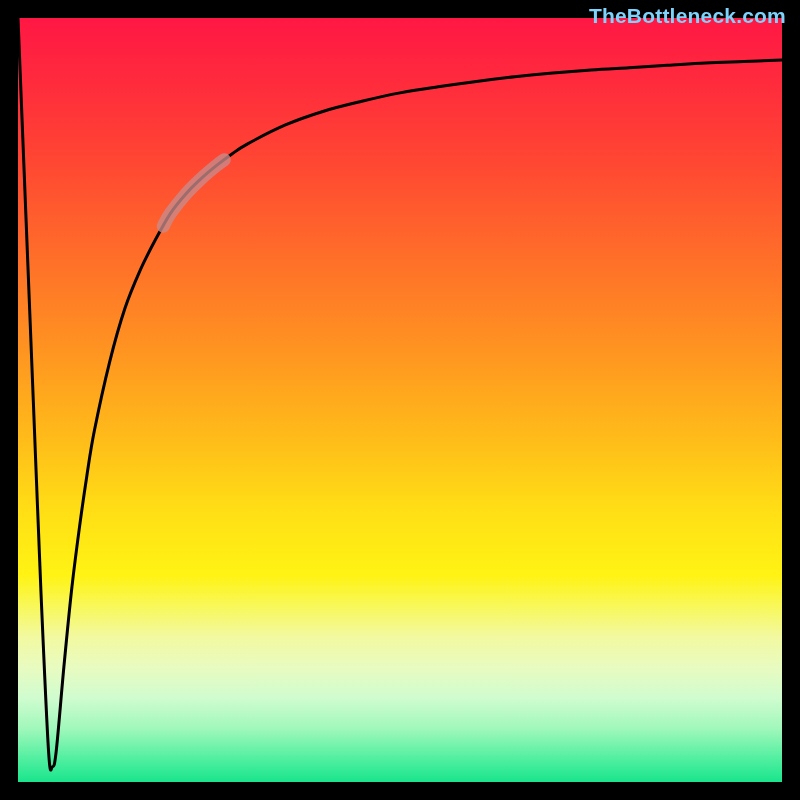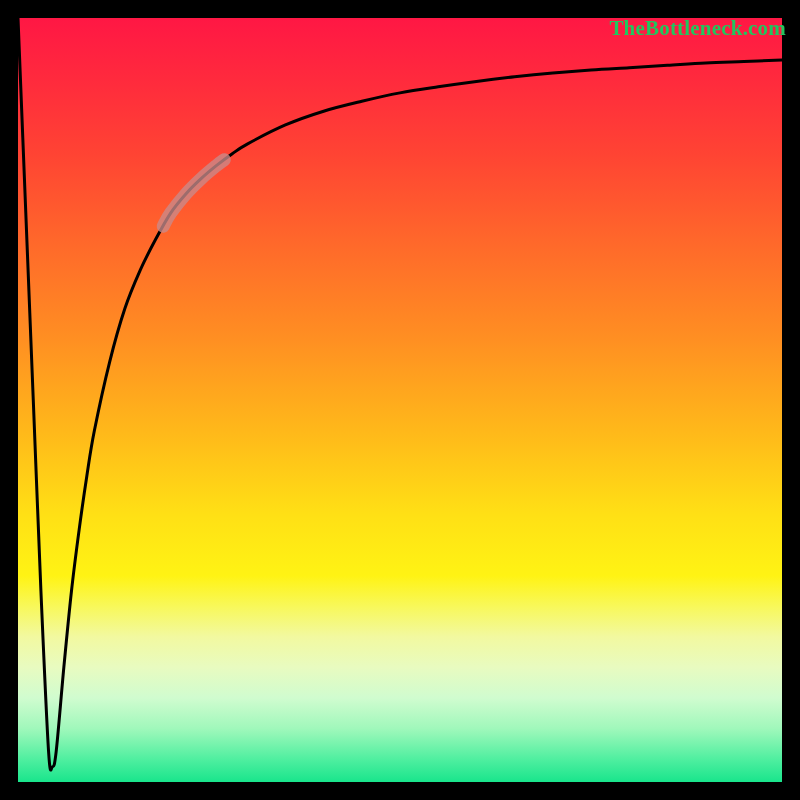--- a/index.html
+++ b/index.html
@@ -36,26 +36,26 @@
       #f2f9a0 81%,
       #e8fbc0 85%,
       #d0fccf 89%,
       #a0f8bb 93%,
       #50efa0 97%,
       #19e58c 100%
     );
   }
   .watermark {
     position: absolute;
-    top: 16px;
+    top: 4px;
     right: 14px;
-    font-family: Liberation Serif, serif;
+    font-family: Liberation Sans, sans-serif;
     font-size: 21px;
     font-weight: 600;
-    color: #22c55e;
+    color: #7dd3fc;
     letter-spacing: 0.2px;
   }
   svg.curve {
     position: absolute;
     left: 18px;
     top: 18px;
     width: 764px;
     height: 764px;
     overflow: visible;
   }

